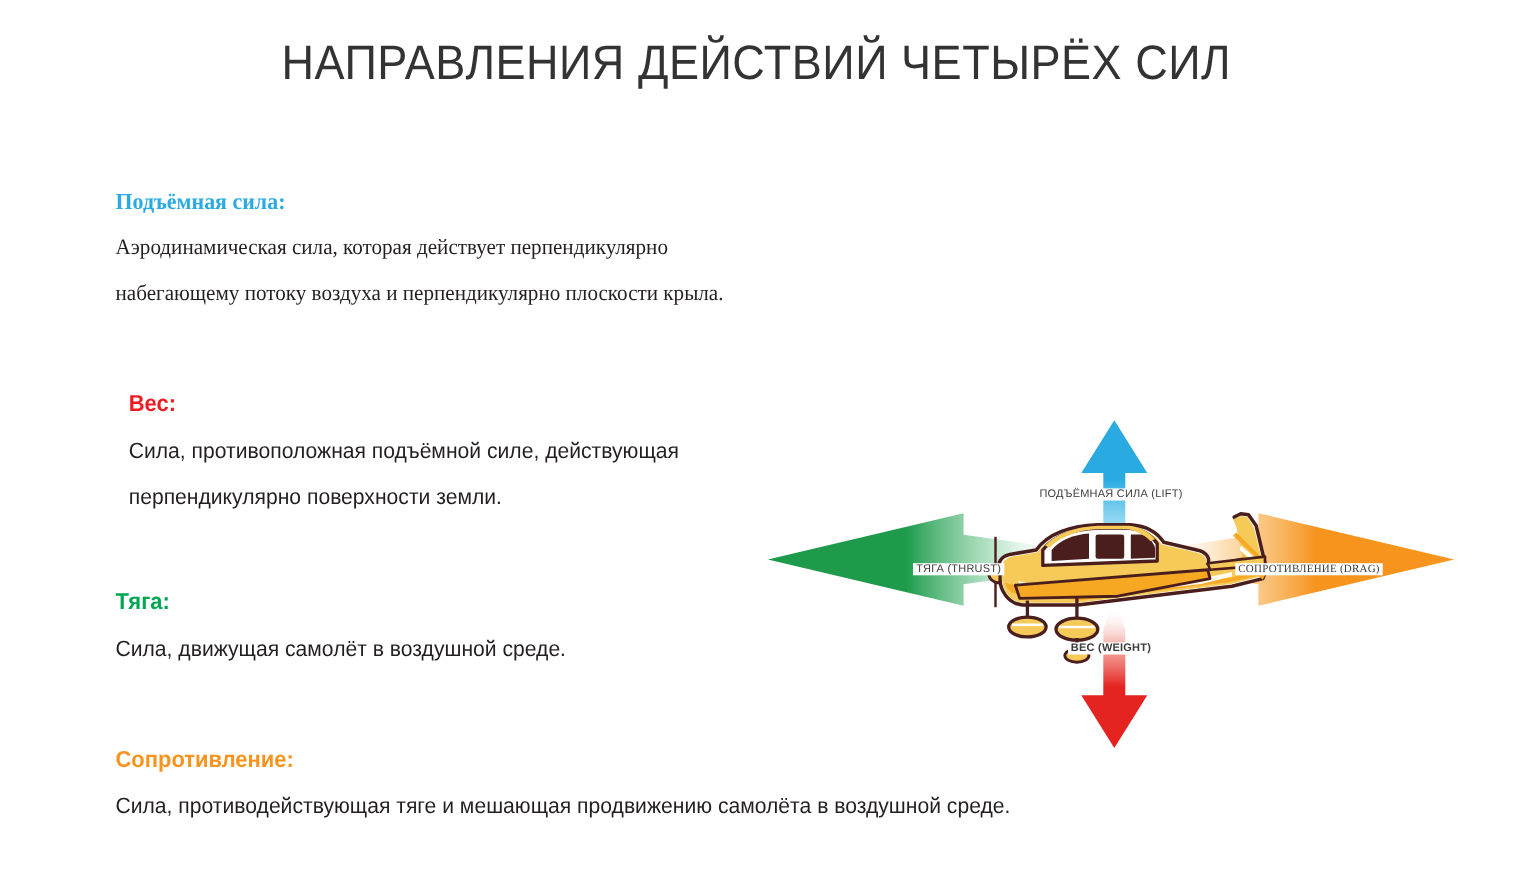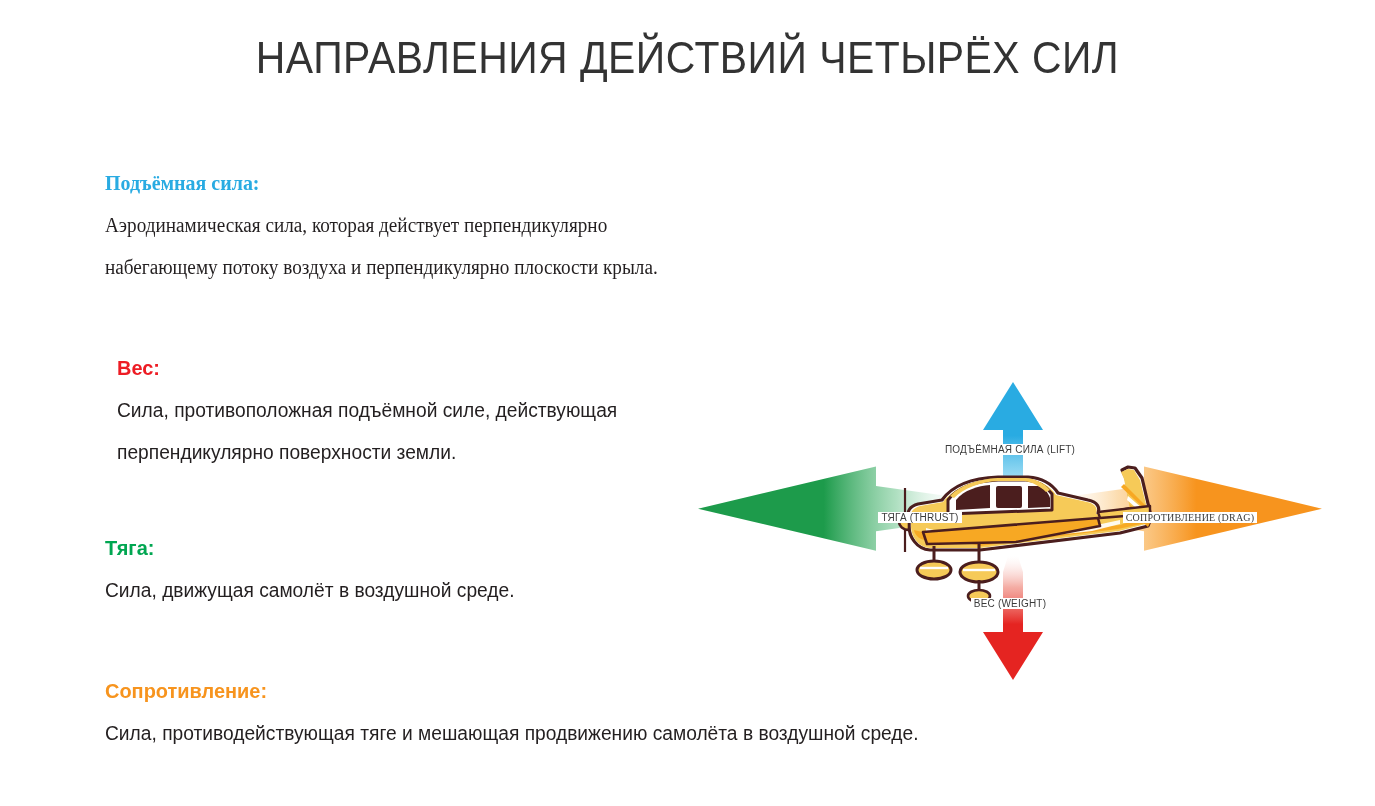--- a/index.html
+++ b/index.html
@@ -271,27 +271,27 @@
       <text class="axis-label" x="333" y="96" text-anchor="middle">
       </text>
     </g>
   </svg>
 
   <div style="position:absolute;left:0;top:84px;width:660px;text-align:center;
               font-size:10px;color:#3b3b3b;letter-spacing:0.2px;">
     <span style="background:#fff;padding:0 3px;">ПОДЪЁМНАЯ СИЛА (LIFT)</span>
   </div>
 
-  <div style="position:absolute;left:150px;top:152px;width:180px;text-align:center;
+  <div style="position:absolute;left:150px;top:152px;width:180px;
               font-size:10px;color:#3b3b3b;letter-spacing:0.2px;">
     <span style="background:#fff;padding:0 3px;">ТЯГА (THRUST)</span>
   </div>
 
   <div style="position:absolute;left:390px;top:152px;width:240px;text-align:center;
               font-size:10px;color:#3b3b3b;letter-spacing:0.2px;font-family:Liberation Serif, serif;">
     <span style="background:#fff;padding:0 3px;">СОПРОТИВЛЕНИЕ (DRAG)</span>
   </div>
 
-  <div style="position:absolute;left:0;top:238px;width:660px;text-align:center;
-              font-size:10px;color:#3b3b3b;letter-spacing:0.2px;">
+  <div style="position:absolute;left:0;top:224px;width:660px;text-align:center;
+              font-size:10px;color:#3b3b3b;letter-spacing:0.2px;font-weight:bold;">
     <span style="background:#fff;padding:0 3px;">ВЕС (WEIGHT)</span>
   </div>
 </div>
 
 </body></html>

